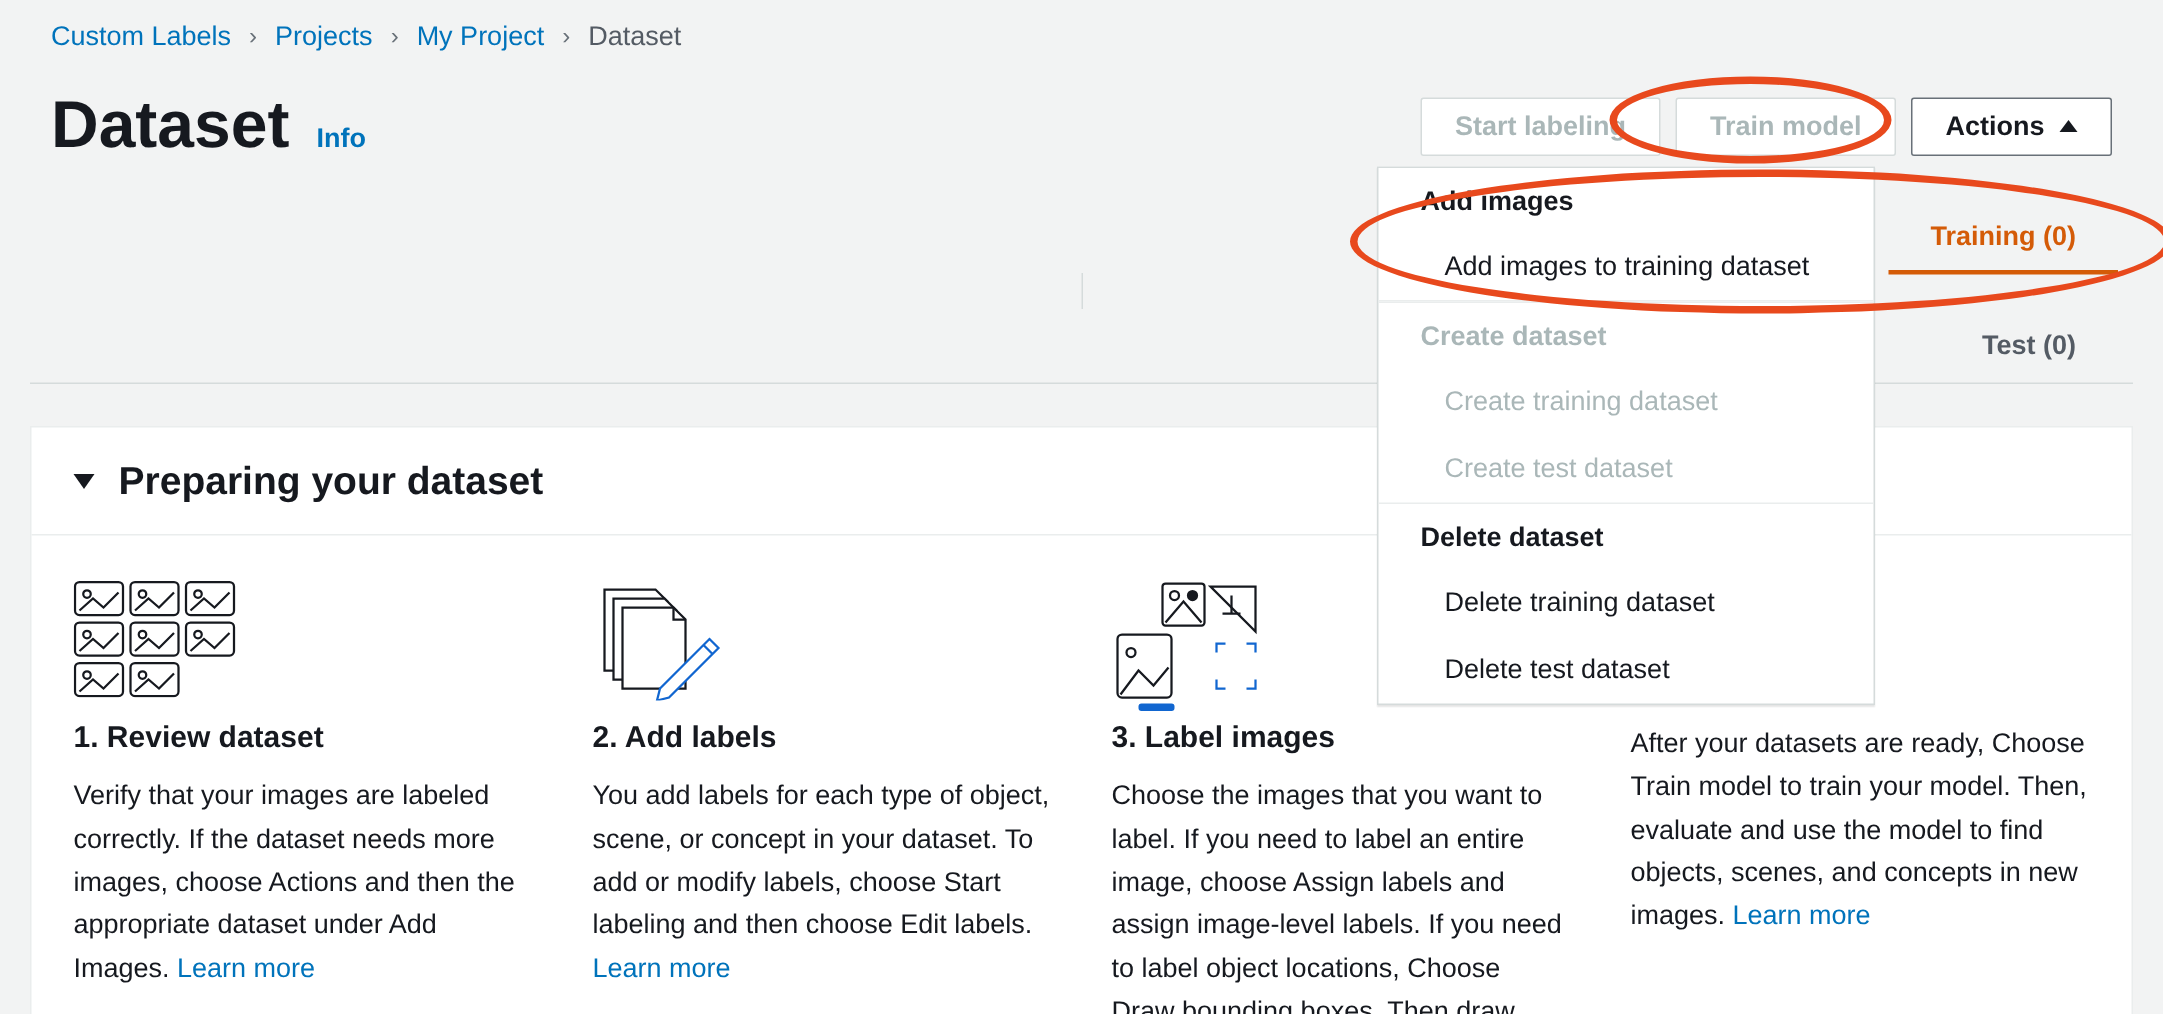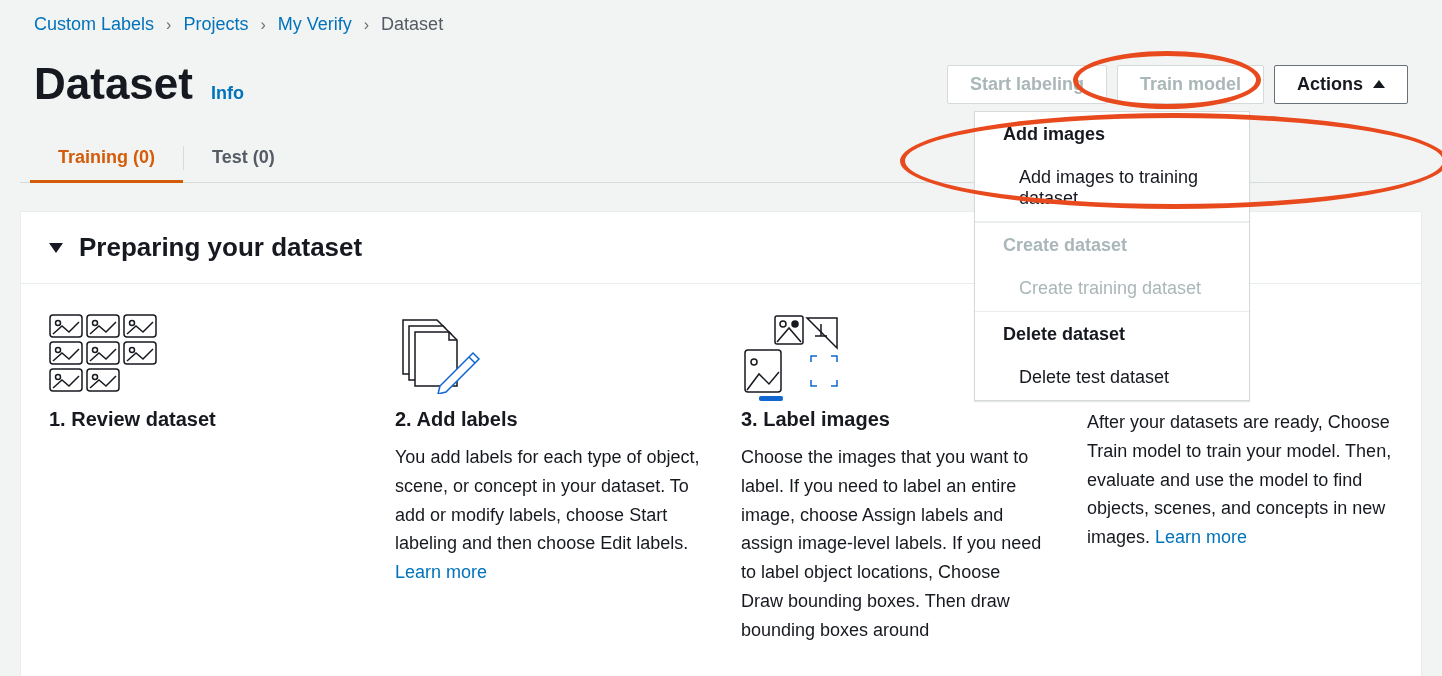--- a/index.html
+++ b/index.html
@@ -14,28 +14,28 @@
 .heading-row { display: flex; align-items: center; justify-content: space-between; padding: 6px 14px 24px 14px; }
 .heading-left { display: flex; align-items: baseline; gap: 18px; }
 .heading-left h1 { font-size: 44px; font-weight: 700; color: #16191f; }
 .info-link { color: #0073bb; font-size: 18px; font-weight: 600; cursor: pointer; }
 
 .heading-actions { display: flex; gap: 10px; align-items: center; position: relative; }
 .btn { background: #fff; border: 1px solid #687078; border-radius: 2px; padding: 8px 22px; font-size: 18px; font-weight: 700; color: #16191f; cursor: pointer; display: inline-flex; align-items: center; gap: 10px; }
 .btn.disabled { color: #aab7b8; border-color: #d5dbdb; cursor: default; }
 .btn .caret { width: 0; height: 0; border-left: 6px solid transparent; border-right: 6px solid transparent; border-bottom: 8px solid #16191f; }
 
-.dropdown { position: absolute; top: 46px; right: 158px; width: 276px; background: #fff; border: 1px solid #d5dbdb; box-shadow: 0 1px 1px rgba(0,0,0,.1); z-index: 10; }
+.dropdown { position: absolute; top: 46px; right: 158px; width: 332px; background: #fff; border: 1px solid #d5dbdb; box-shadow: 0 1px 1px rgba(0,0,0,.1); z-index: 10; }
 .dd-header { padding: 12px 28px 10px 28px; font-size: 18px; font-weight: 700; color: #16191f; }
 .dd-header.muted { color: #aab7b8; }
 .dd-item { padding: 12px 28px 12px 44px; font-size: 18px; color: #16191f; cursor: pointer; }
 .dd-item.muted { color: #aab7b8; cursor: default; }
 .dd-sep { border-top: 1px solid #eaeded; }
 
-.tabs { display: flex; align-items: center; border-bottom: 1px solid #d5dbdb; padding: 0 10px; gap: 0; }
+.tabs { display: flex; align-items: flex-end; border-bottom: 1px solid #d5dbdb; padding: 0 10px; gap: 0; flex-direction: column; }
 .tab { padding: 14px 28px; font-size: 18px; font-weight: 700; color: #545b64; cursor: pointer; position: relative; }
 .tab.active { color: #d45b07; }
 .tab.active::after { content: ""; position: absolute; left: 0; right: 0; bottom: -1px; height: 3px; background: #d45b07; }
 .tab-divider { width: 1px; height: 24px; background: #d5dbdb; align-self: center; }
 
 .panel { background: #fff; margin: 28px 0 0 0; border: 1px solid #eaeded; }
 .panel-header { display: flex; align-items: center; gap: 16px; padding: 20px 28px; border-bottom: 1px solid #eaeded; }
 .panel-header .tri { width: 0; height: 0; border-left: 7px solid transparent; border-right: 7px solid transparent; border-top: 10px solid #16191f; }
 .panel-header h2 { font-size: 26px; font-weight: 700; }
 
@@ -58,21 +58,21 @@
 </head>
 <body>
 
 <div class="page">
 
   <nav class="breadcrumb">
     <a>Custom Labels</a>
     <span class="chev">›</span>
     <a>Projects</a>
     <span class="chev">›</span>
-    <a>My Verify</a>
+    <a>My Project</a>
     <span class="chev">›</span>
     <span class="current">Dataset</span>
   </nav>
 
   <div class="heading-row">
     <div class="heading-left">
       <h1>Dataset</h1>
       <span class="info-link">Info</span>
     </div>
     <div class="heading-actions action-wrap">
@@ -86,22 +86,24 @@
       <div class="anno anno1"></div>
       <div class="anno anno2"></div>
 
       <div class="dropdown">
         <div class="dd-header">Add images</div>
         <div class="dd-item">Add images to training dataset</div>
         <div class="dd-sep"></div>
         <div class="dd-sep"></div>
         <div class="dd-header muted">Create dataset</div>
         <div class="dd-item muted">Create training dataset</div>
+        <div class="dd-item muted">Create test dataset</div>
         <div class="dd-sep"></div>
         <div class="dd-header">Delete dataset</div>
+        <div class="dd-item">Delete training dataset</div>
         <div class="dd-item">Delete test dataset</div>
       </div>
     </div>
   </div>
 
   <div class="tabs">
     <div class="tab active">Training (0)</div>
     <div class="tab-divider"></div>
     <div class="tab">Test (0)</div>
   </div>
@@ -138,20 +140,21 @@
               <rect x="1" y="55" width="32" height="22" rx="3"></rect>
                 <circle cx="9" cy="63" r="2.5"></circle>
                 <path d="M4 74 L13 66 L20 72 L30 62"></path>
               <rect x="38" y="55" width="32" height="22" rx="3"></rect>
                 <circle cx="46" cy="63" r="2.5"></circle>
                 <path d="M41 74 L50 66 L57 72 L67 62"></path>
             </g>
           </svg>
         </div>
         <h3>1. Review dataset</h3>
+        <p><span>Verify that your images are labeled correctly. If the dataset needs more images, choose Actions and then the appropriate dataset under Add Images. </span><a>Learn more</a></p>
       </div>
 
       <div class="step">
         <div class="icon-box">
           <svg width="90" height="80" viewBox="0 0 90 80">
             <path d="M8 6 H42 L50 14 V60 H8 Z"></path>
             <path d="M14 12 H48 L56 20 V66 H14 Z" fill="#fff"></path>
             <path d="M20 18 H54 L62 26 V72 H20 Z" fill="#fff"></path>
             <path d="M54 18 L54 26 L62 26"></path>
             <path d="M45 72 L78 39 L84 45 L51 78 L43 80 Z" stroke="#1166d0" fill="#fff"></path>

